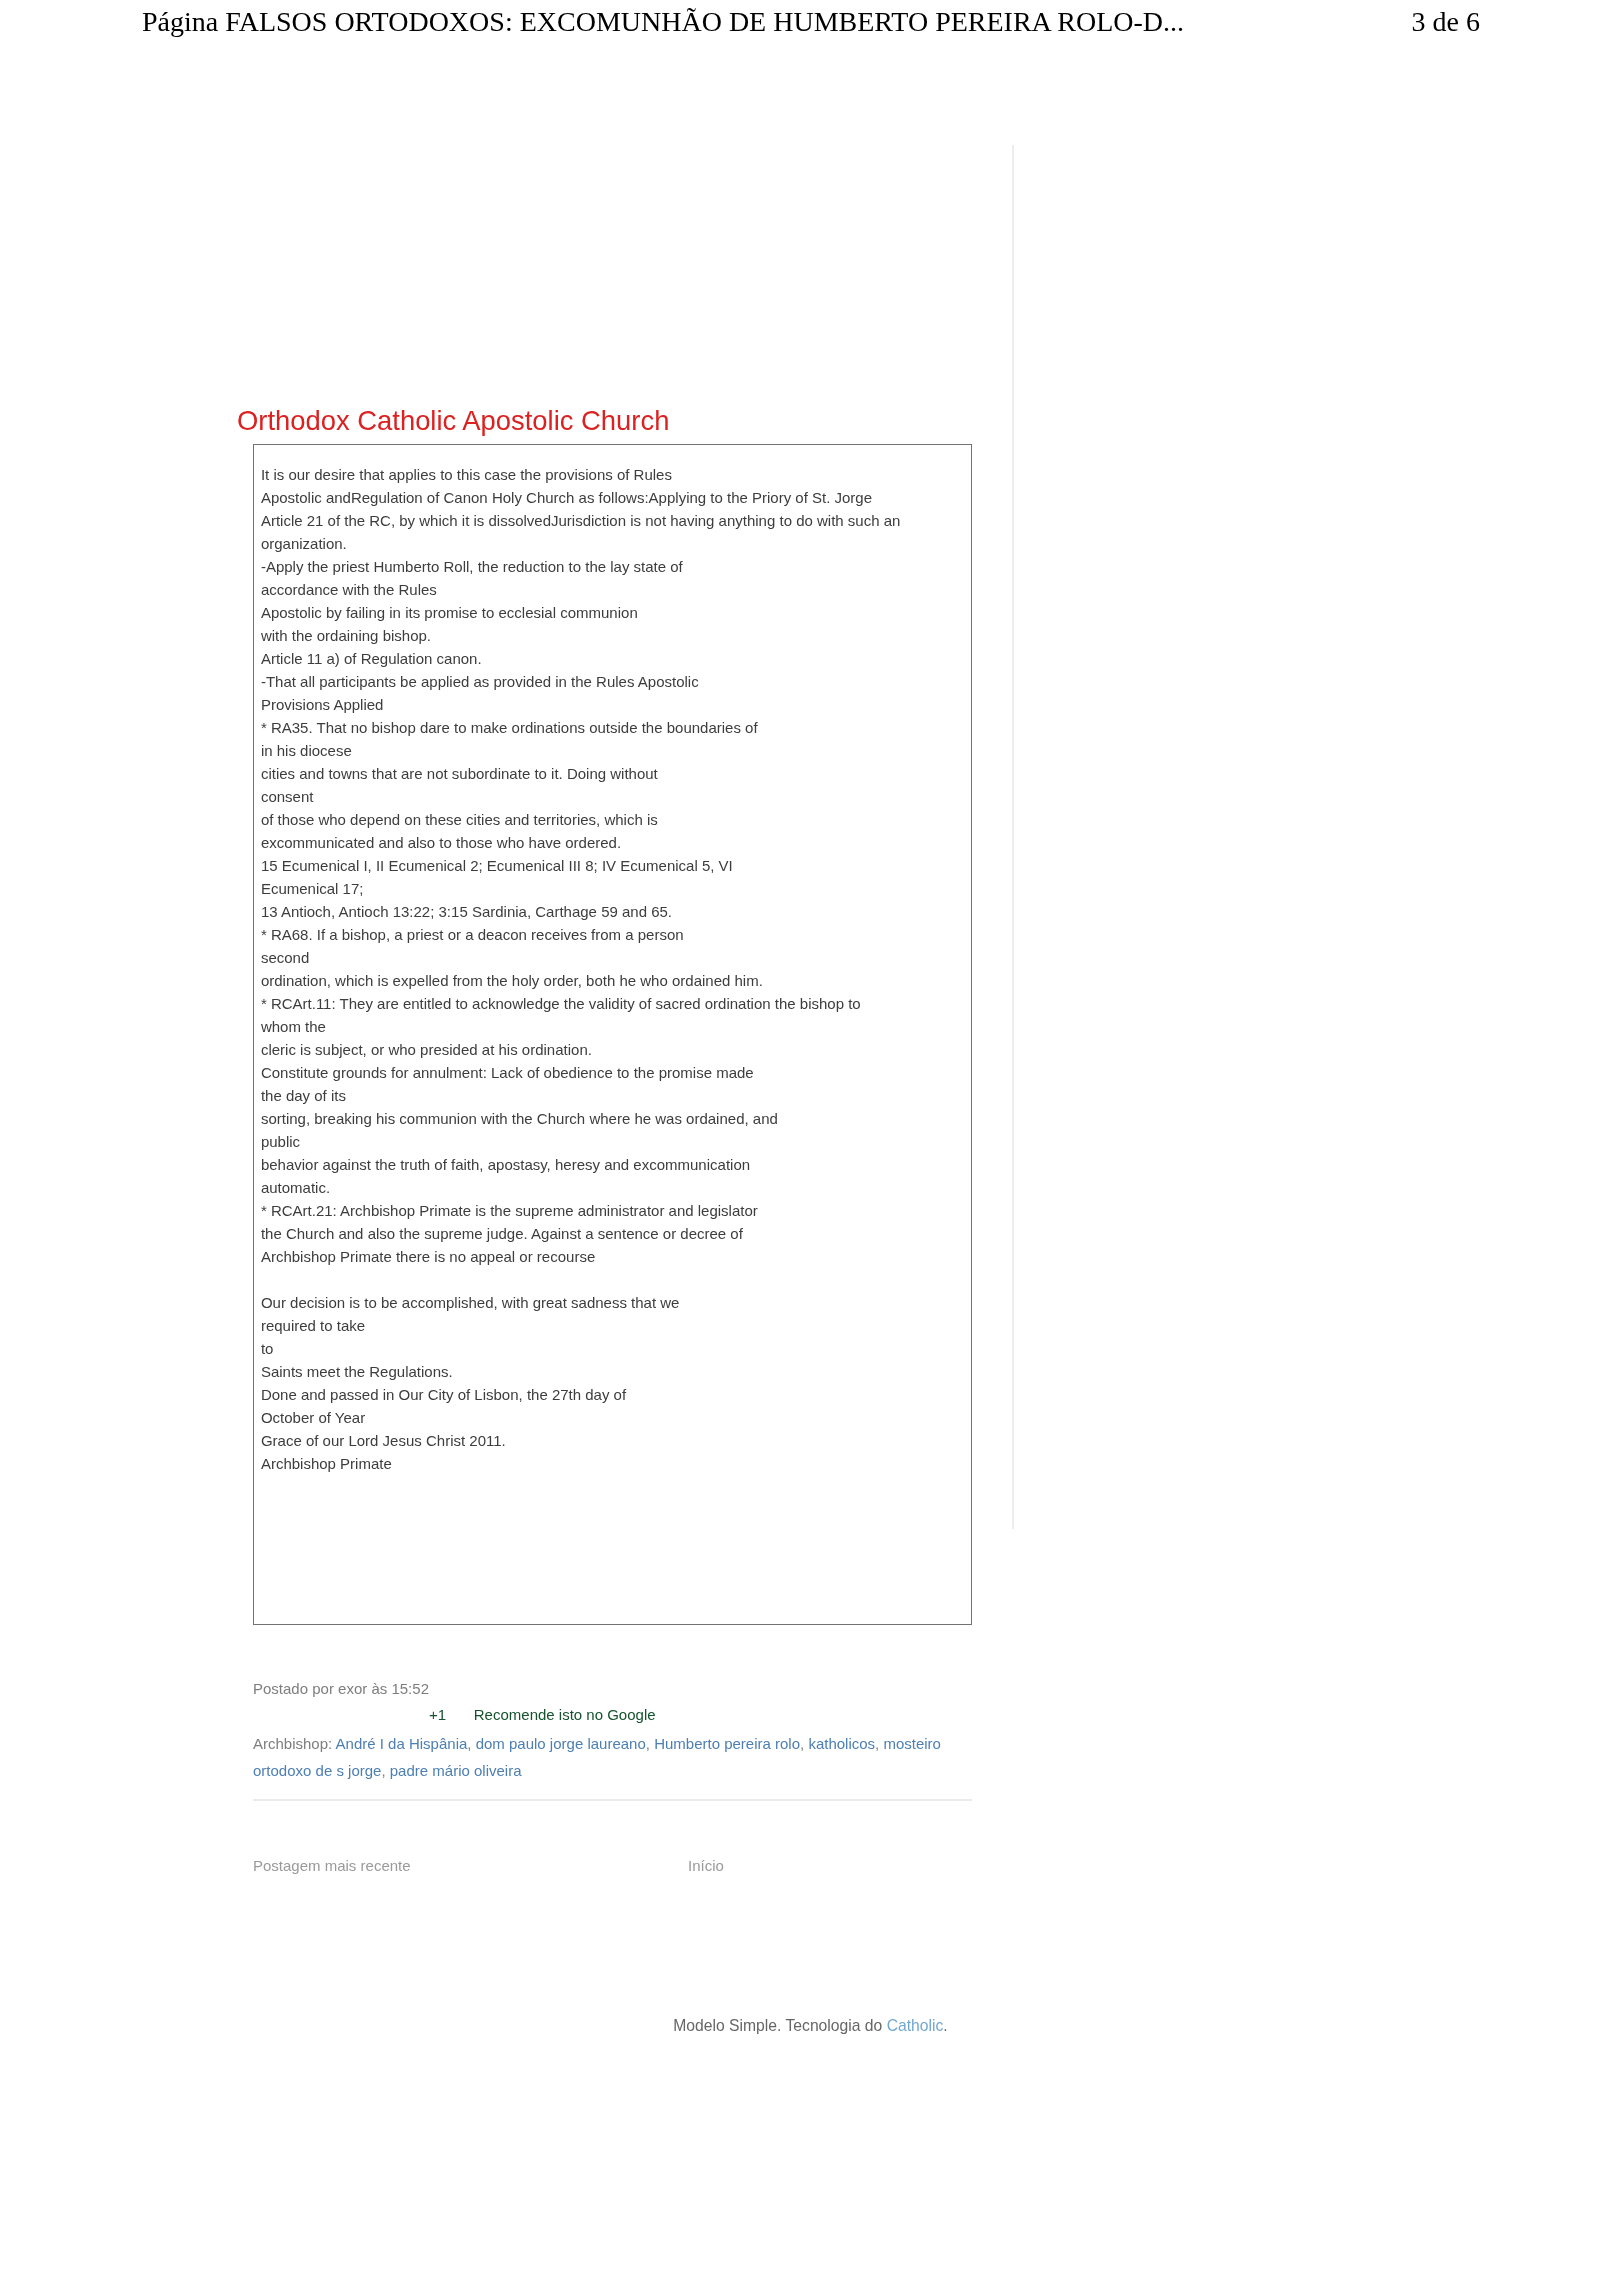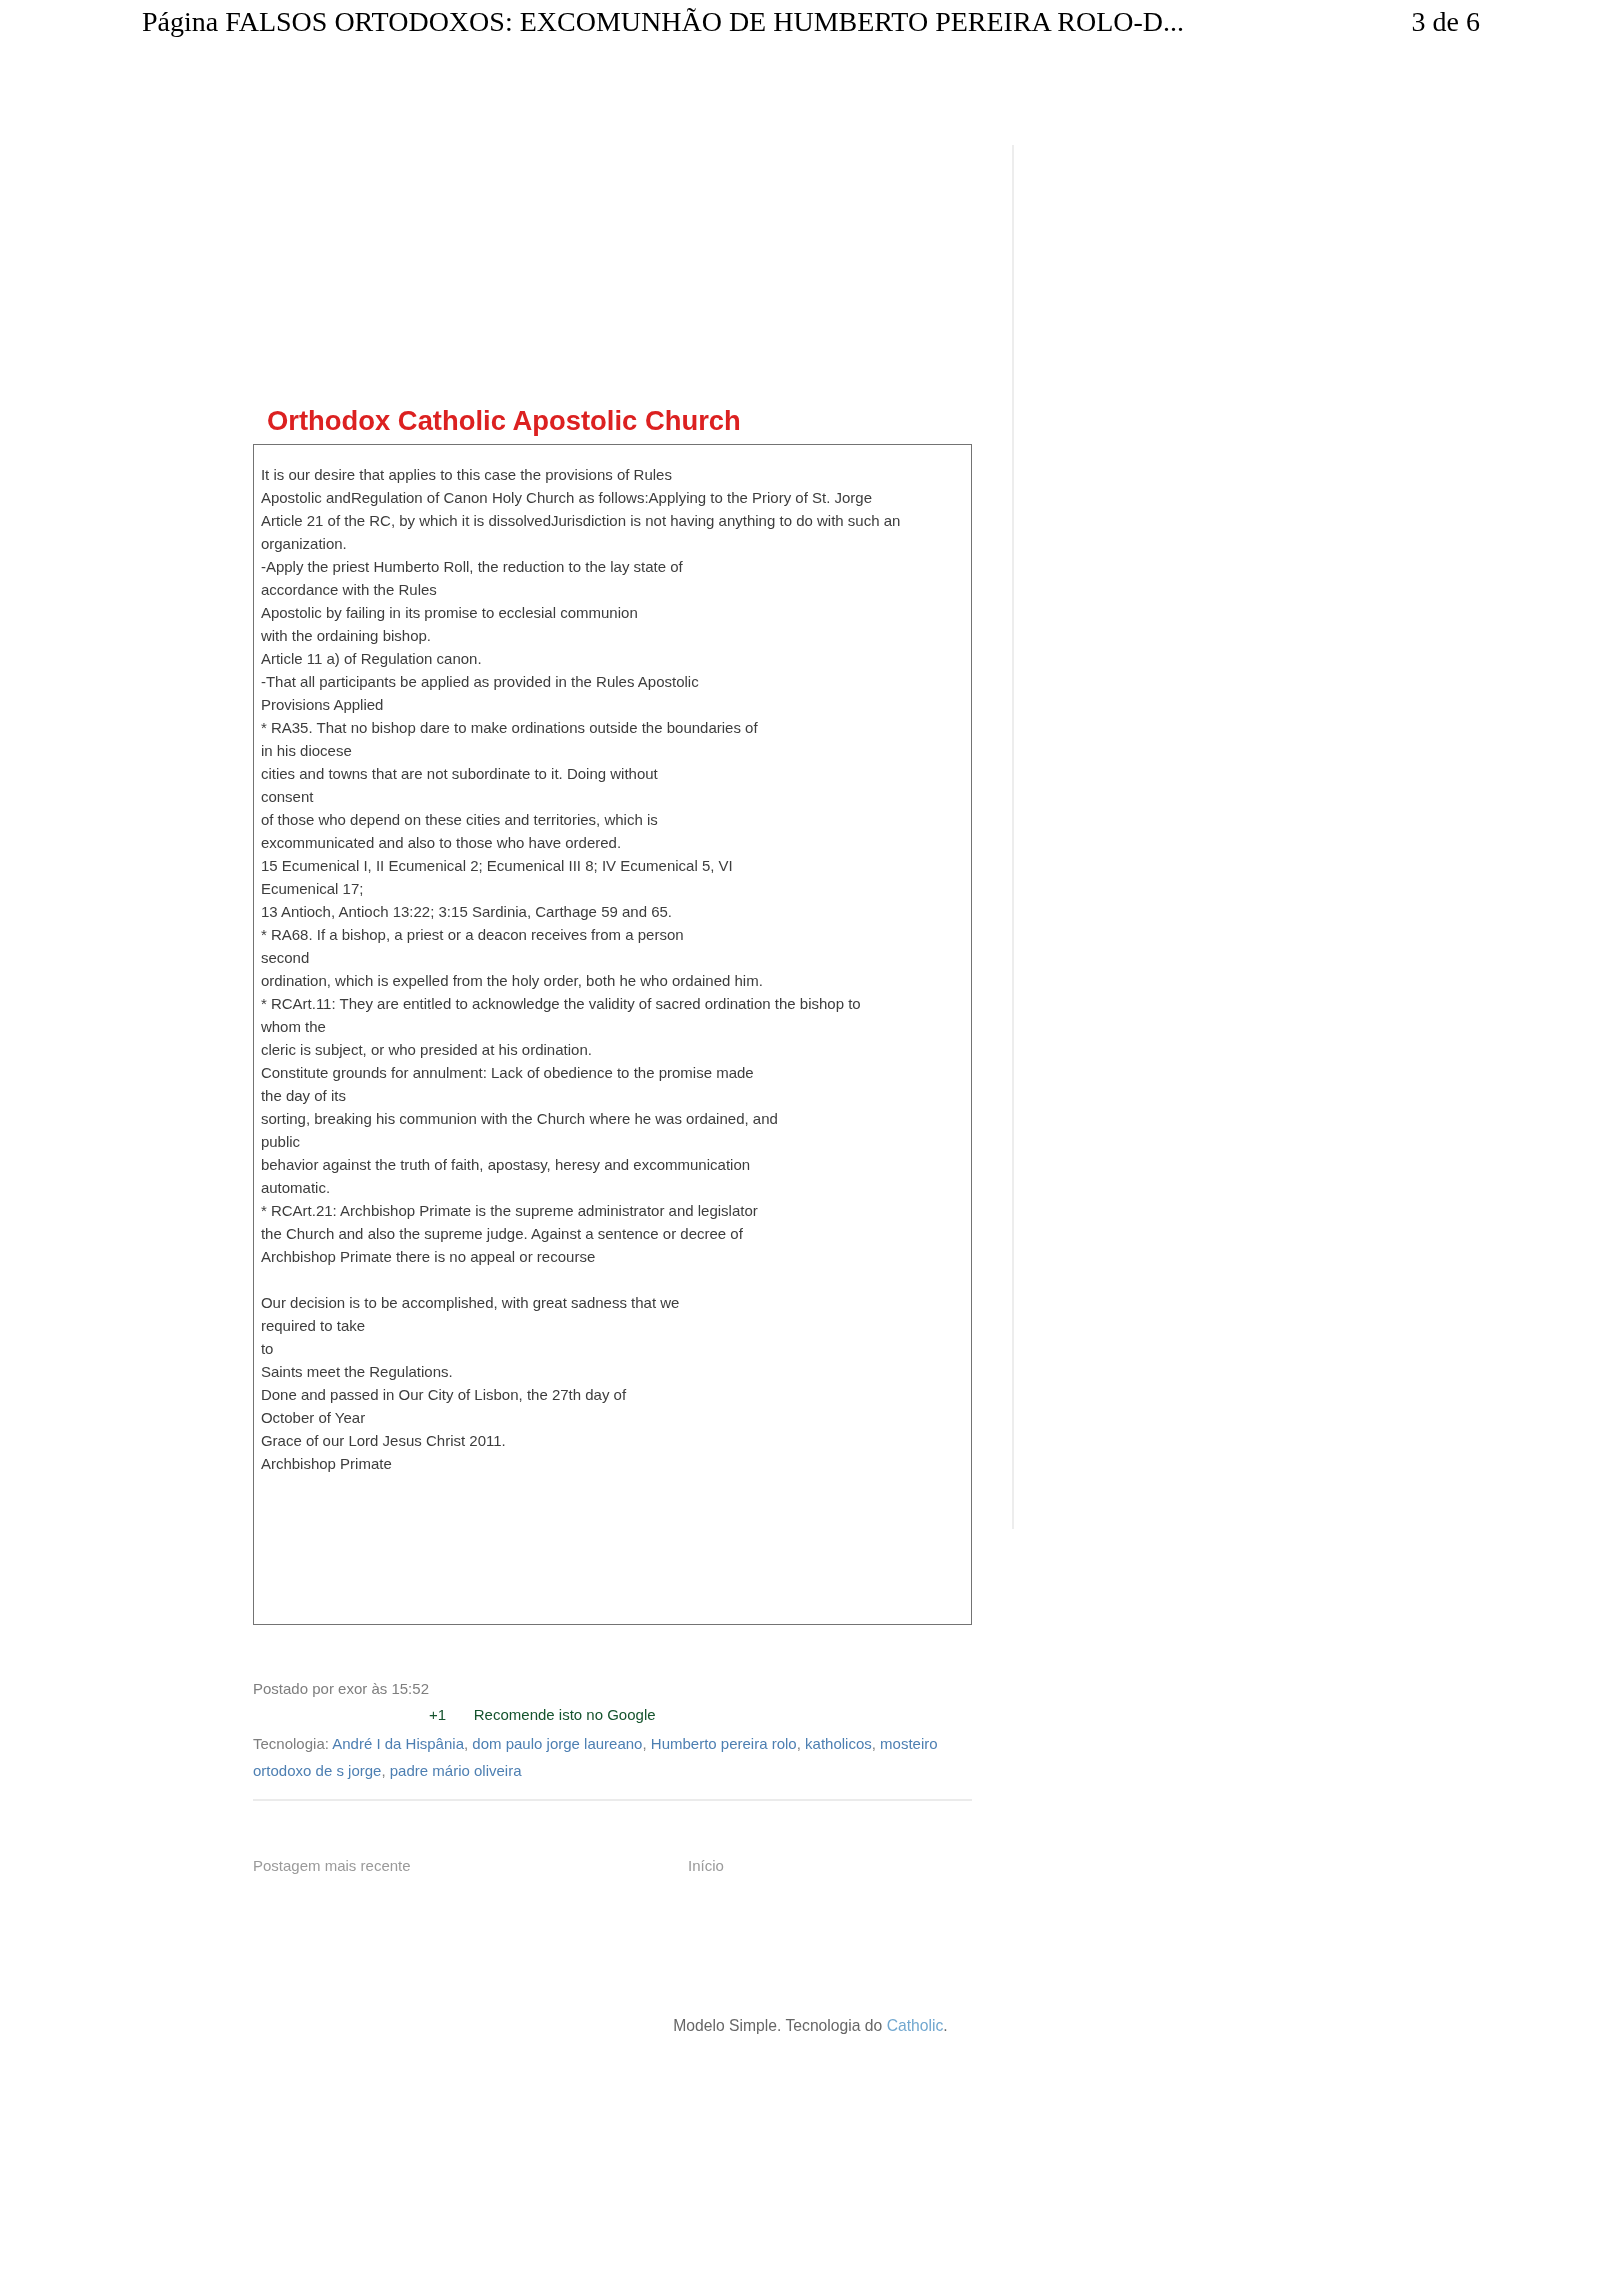--- a/index.html
+++ b/index.html
@@ -26,22 +26,22 @@
   
   #sidebar-divider {
     position:absolute; left:1012px; top:145px;
     width:2px; height:1384px; background:#ededed;
   }
   #post-intro {
     position:absolute; left:253px; top:348px; width:720px;
     font-size:15px; line-height:21.6px; color:#4a4a4a;
   }
   #post-title {
-    position:absolute; left:267px; top:405px; width:720px;
-    font-size:27.4px; font-weight:bold; letter-spacing:0px;
+    position:absolute; left:237px; top:405px; width:720px;
+    font-size:27.4px; font-weight:normal; letter-spacing:0px;
     text-decoration:none; display:block;
   }
   #post-body-box {
     position:absolute; left:253px; top:444px;
     width:719px; height:1181px;
     background:#ffffff;
     border:1px solid #737373;
     padding:17.6px 5.9px 0 6.9px;
     overflow:hidden;
   }
@@ -150,21 +150,21 @@
     <span>às</span>
     <span>15:52</span>
   </div>
 
   <div id="plus-one-row">
     <span class="plus">+1</span>
     <span>Recomende isto no Google</span>
   </div>
 
   <div id="post-labels">
-    <span>Tecnologia:</span>
+    <span>Archbishop:</span>
     <span> <a class="tag-link" style="color: rgb(77, 127, 178);">André I da Hispânia</a>, <a class="tag-link" style="color: rgb(77, 127, 178);">dom paulo jorge laureano</a>, <a class="tag-link" style="color: rgb(77, 127, 178);">Humberto pereira rolo</a>, <a class="tag-link" style="color: rgb(77, 127, 178);">katholicos</a>, <a class="tag-link" style="color: rgb(77, 127, 178);">mosteiro ortodoxo de s jorge</a>, <a class="tag-link" style="color: rgb(77, 127, 178);">padre mário oliveira</a></span>
   </div>
 
   <div id="post-divider"></div>
 
   <a id="pager-newer" class="pager-link">Postagem mais recente</a>
   <a id="pager-home" class="pager-link">Início</a>
 
   <div id="attribution">
     <span>Modelo Simple. Tecnologia do </span><a style="color: rgb(113, 167, 207);">Catholic</a><span>.</span>

